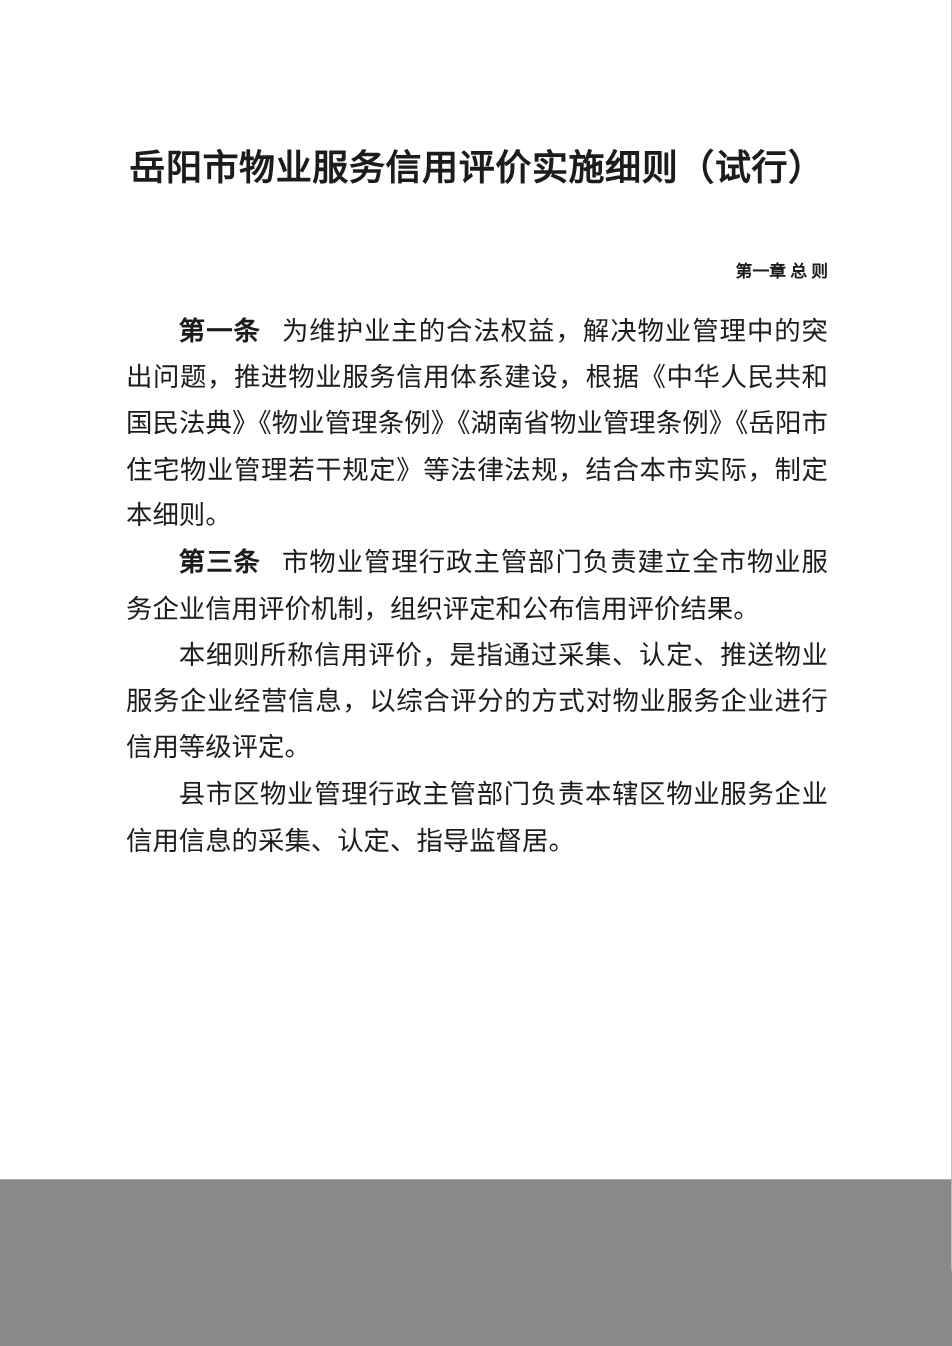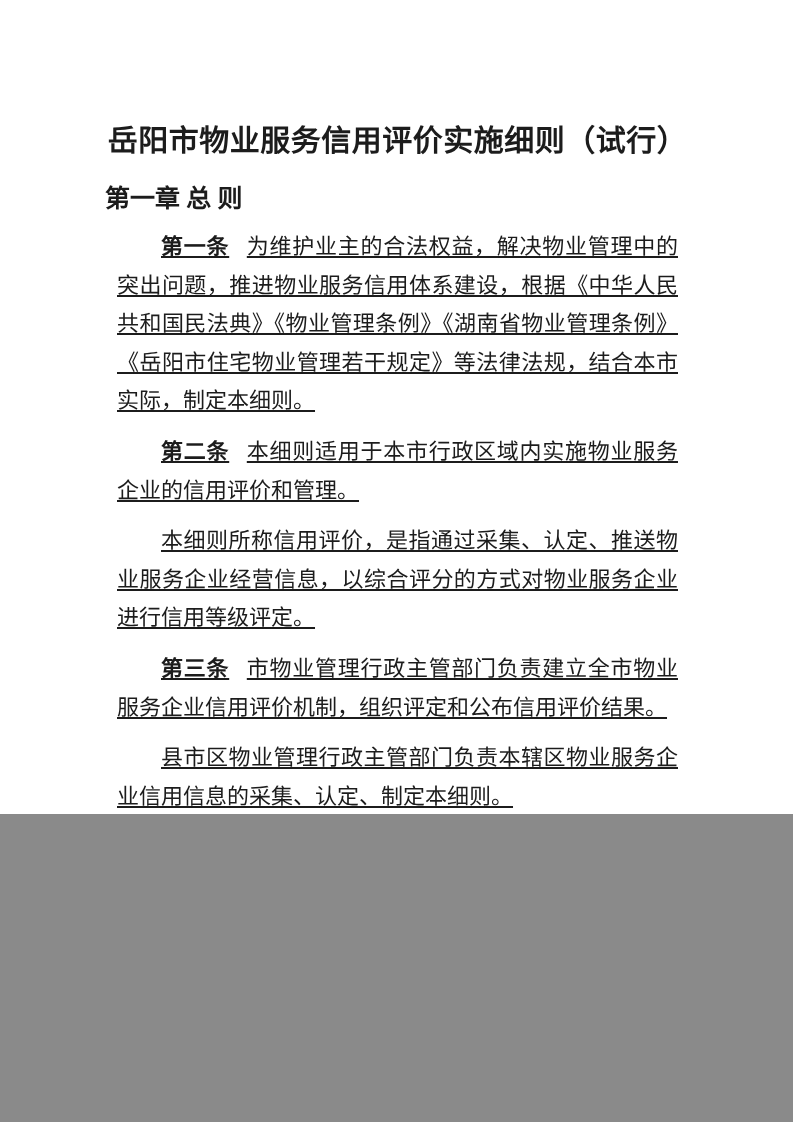--- a/index.html
+++ b/index.html
@@ -3,57 +3,56 @@
 <meta charset="utf-8">
 <style>
   html, body {
     margin: 0;
     padding: 0;
     background: #8a8a8a;
   }
   .page {
     position: relative;
     width: 793px;
-    height: 814px;
+    height: 983px;
     margin: 0 auto;
     background: #ffffff;
     box-sizing: border-box;
     padding: 121px 103px 0 105px;
     font-family: "Liberation Serif", "DejaVu Serif", serif;
     color: #1c1c1c;
     overflow: hidden;
   }
   .doc-title {
     margin: 0;
     font-size: 30px;
     line-height: 40px;
     font-weight: 700;
     text-align: center;
     letter-spacing: 0.5px;
     white-space: nowrap;
   }
   .chapter-heading {
-    margin: 24px 0 0 0;
-    font-size: 25px;
+    margin: 53px 0 0 0;
+    font-size: 14px;
     line-height: 27px;
     font-weight: 700;
-    text-align: left;
+    text-align: right;
   }
   .doc-body {
     margin-top: 16px;
     font-size: 22px;
     line-height: 38.6px;
     text-align: justify;
     text-justify: inter-character;
   }
   .para {
-    margin: 12px;
+    margin: 0;
     padding: 0;
     text-indent: 44px;
-    text-decoration: underline;
   }
   .lead {
     font-weight: 700;
     margin-right: 0.8em;
   }
   .lead:empty {
     display: none;
     margin: 0;
   }
   .page-number {
@@ -73,27 +72,26 @@
 <div class="page">
 
   <h1 class="doc-title">岳阳市物业服务信用评价实施细则（试行）</h1>
 
   <h2 class="chapter-heading">第一章 总 则</h2>
 
   <div class="doc-body">
 
     <p class="para"><span class="lead">第一条</span><span>为维护业主的合法权益，解决物业管理中的突出问题，推进物业服务信用体系建设，根据《中华人民共和国民法典》《物业管理条例》《湖南省物业管理条例》《岳阳市住宅物业管理若干规定》等法律法规，结合本市实际，制定本细则。</span></p>
 
-    <p class="para"><span class="lead">第二条</span><span>本细则适用于本市行政区域内实施物业服务企业的信用评价和管理。</span></p>
 
+
+    <p class="para"><span class="lead">第三条</span><span>市物业管理行政主管部门负责建立全市物业服务企业信用评价机制，组织评定和公布信用评价结果。</span></p>
 
     <p class="para"><span>本细则所称信用评价，是指通过采集、认定、推送物业服务企业经营信息，以综合评分的方式对物业服务企业进行信用等级评定。</span></p>
 
-    <p class="para"><span class="lead">第三条</span><span>市物业管理行政主管部门负责建立全市物业服务企业信用评价机制，组织评定和公布信用评价结果。</span></p>
-
-    <p class="para"><span>县市区物业管理行政主管部门负责本辖区物业服务企业信用信息的采集、认定、制定本细则。</span></p>
+    <p class="para"><span>县市区物业管理行政主管部门负责本辖区物业服务企业信用信息的采集、认定、指导监督居。</span></p>
 
 
   </div>
 
   <div class="page-number">2</div>
 
 </div>
 
 </body></html>

